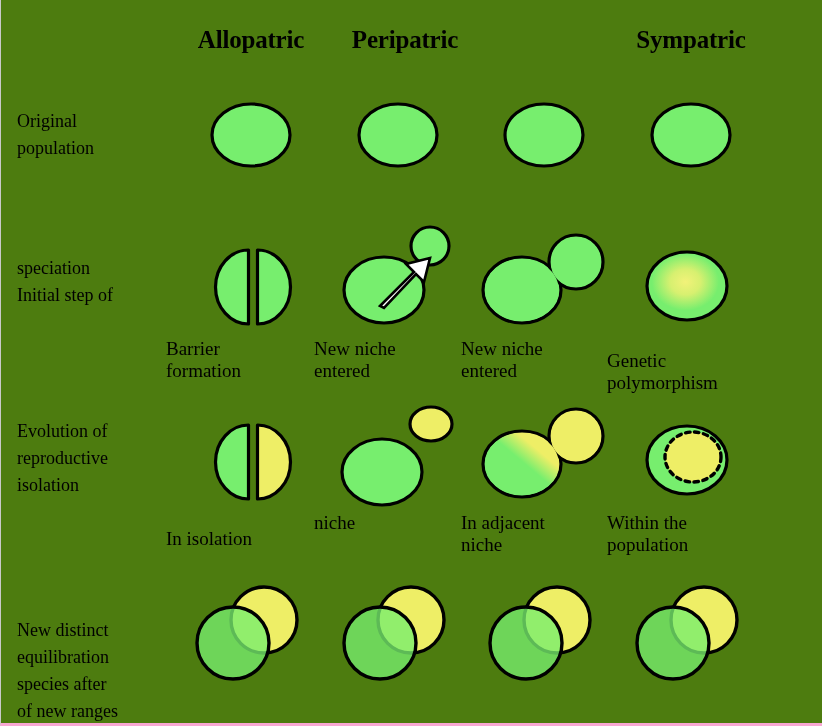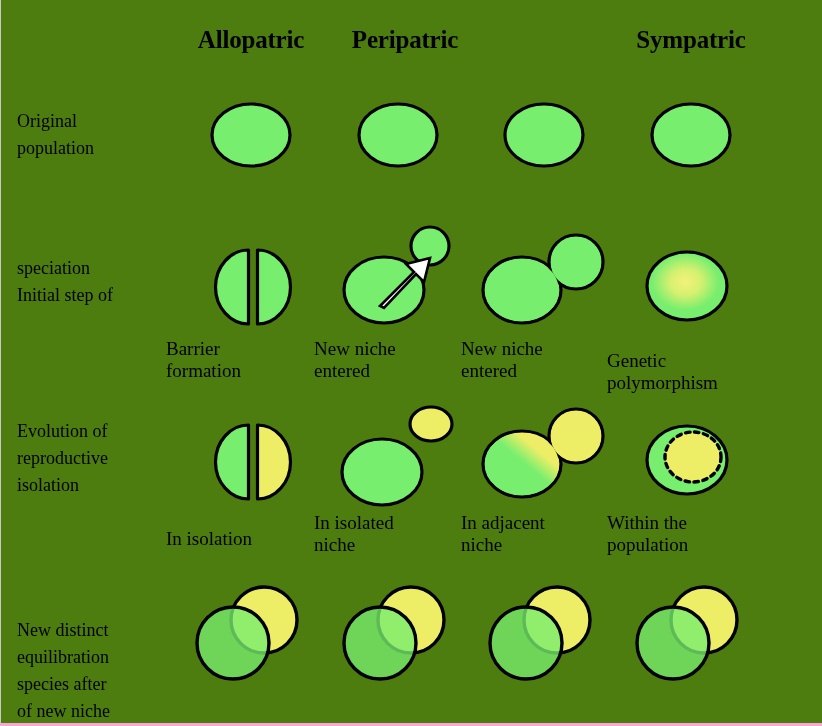--- a/index.html
+++ b/index.html
@@ -214,37 +214,36 @@
       <ellipse cx="76" cy="50" rx="40" ry="34" fill="#77ee6e" stroke="#000" stroke-width="3.2"></ellipse>
       <ellipse cx="82" cy="47" rx="28" ry="25" fill="#eeee66" stroke="#000" stroke-width="3.4" stroke-dasharray="4.5 4.5" stroke-linecap="round"></ellipse>
     </svg>
   </div>
 
   <div class="caption" style="left:165px; top:528px;">
     <div>In isolation</div>
     <div></div>
   </div>
   <div class="caption" style="left:313px; top:512px;">
-    <div>In isolated</div>
     <div>niche</div>
   </div>
   <div class="caption" style="left:460px; top:512px;">
     <div>In adjacent</div>
     <div>niche</div>
   </div>
   <div class="caption" style="left:606px; top:512px;">
     <div>Within the</div>
     <div>population</div>
   </div>
 
   <div class="row-label" style="top:577px;margin-top:40px;">
     <div>New distinct</div>
     <div>equilibration</div>
     <div>species after</div>
-    <div>of new niche</div>
+    <div>of new ranges</div>
   </div>
 
   <div class="cell" style="left:170px; top:578px;">
     <svg width="160" height="110" viewBox="0 0 160 110">
       <circle cx="93" cy="42" r="33" fill="#eeee66" stroke="#000" stroke-width="3.4"></circle>
       <circle cx="62" cy="65" r="36" fill="#77ee6e" fill-opacity="0.78" stroke="#000" stroke-width="3.4"></circle>
     </svg>
   </div>
   <div class="cell" style="left:317px; top:578px;">
     <svg width="160" height="110" viewBox="0 0 160 110">

